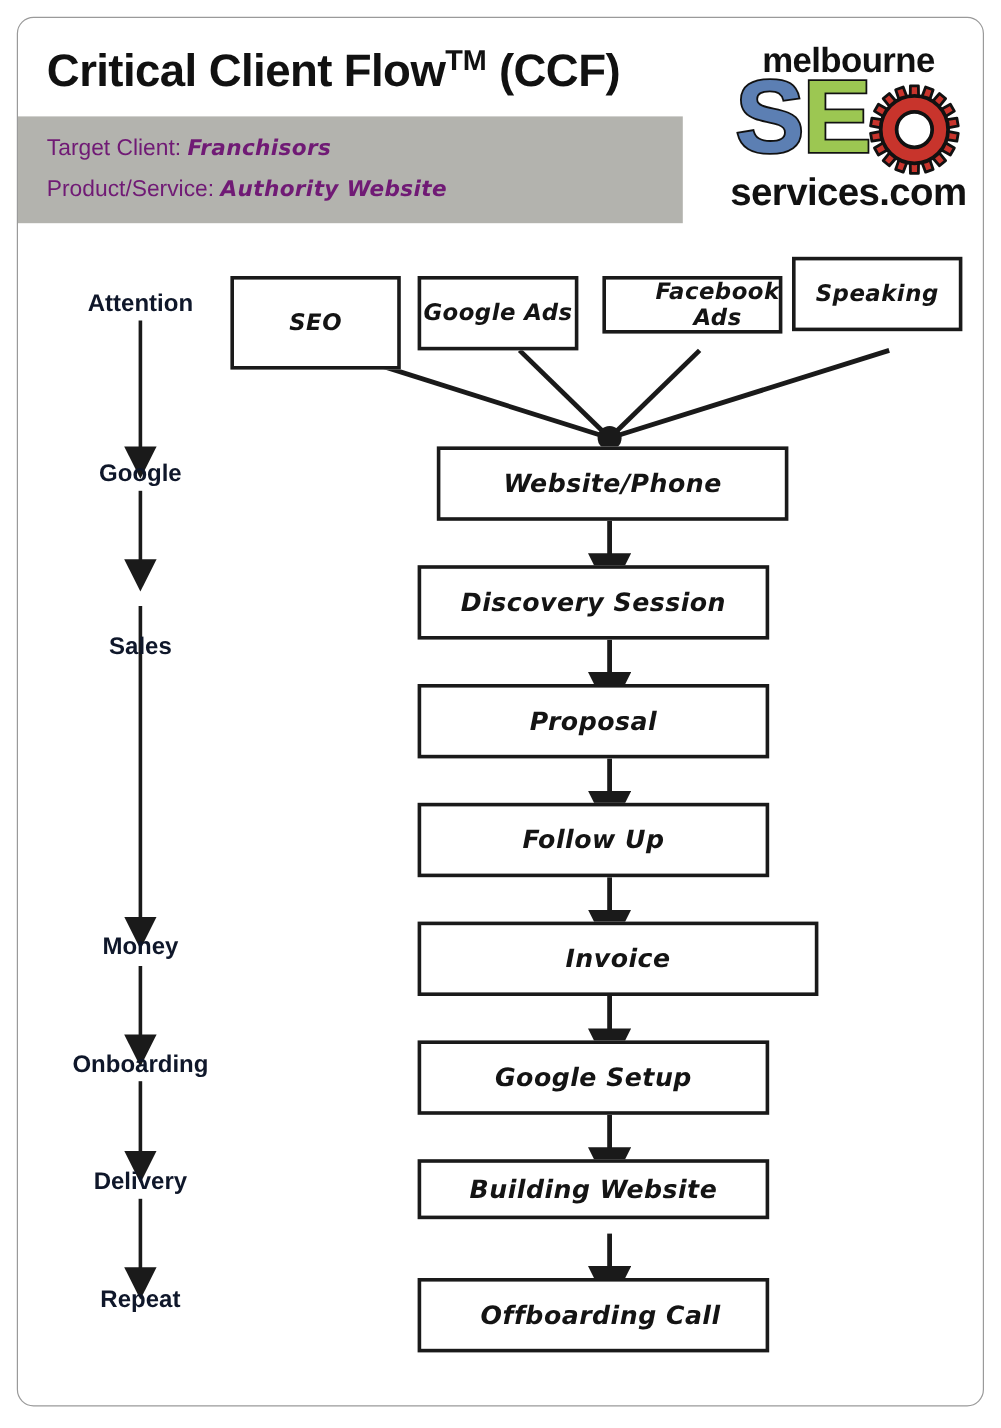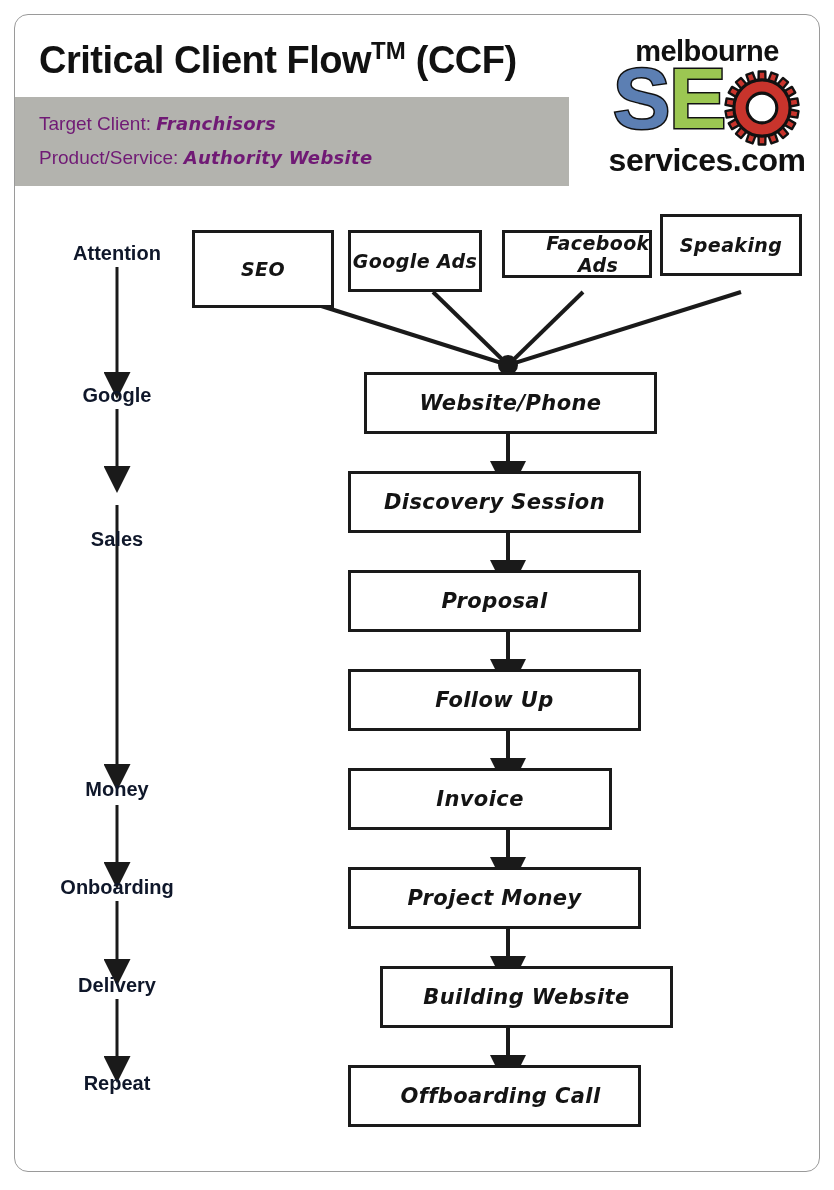--- a/index.html
+++ b/index.html
@@ -281,27 +281,27 @@
     </div>
     <div class="node main" style="left:333px; top:284px; width:293px; height:62px;">
       <span class="node-label">Discovery Session</span>
     </div>
     <div class="node main" style="left:333px; top:383px; width:293px; height:62px;">
       <span class="node-label">Proposal</span>
     </div>
     <div class="node main" style="left:333px; top:482px; width:293px; height:62px;">
       <span class="node-label">Follow Up</span>
     </div>
-    <div class="node main" style="left:333px; top:581px; width:264px; height:62px;">
+    <div class="node main" style="left:333px; top:581px; width:334px; height:62px;">
       <span class="node-label">Invoice</span>
     </div>
     <div class="node main" style="left:333px; top:680px; width:293px; height:62px;">
-      <span class="node-label">Project Money</span>
-    </div>
-    <div class="node main" style="left:333px; top:779px; width:293px; height:62px;margin-left:32px;">
+      <span class="node-label">Google Setup</span>
+    </div>
+    <div class="node main" style="left:333px; top:779px; width:293px; height:50px;">
       <span class="node-label">Building Website</span>
     </div>
     <div class="node main" style="left:333px; top:878px; width:293px; height:62px;padding-left:12px;">
       <span class="node-label">Offboarding Call</span>
     </div>
 
   </div>
 </div>
 
 </body></html>

